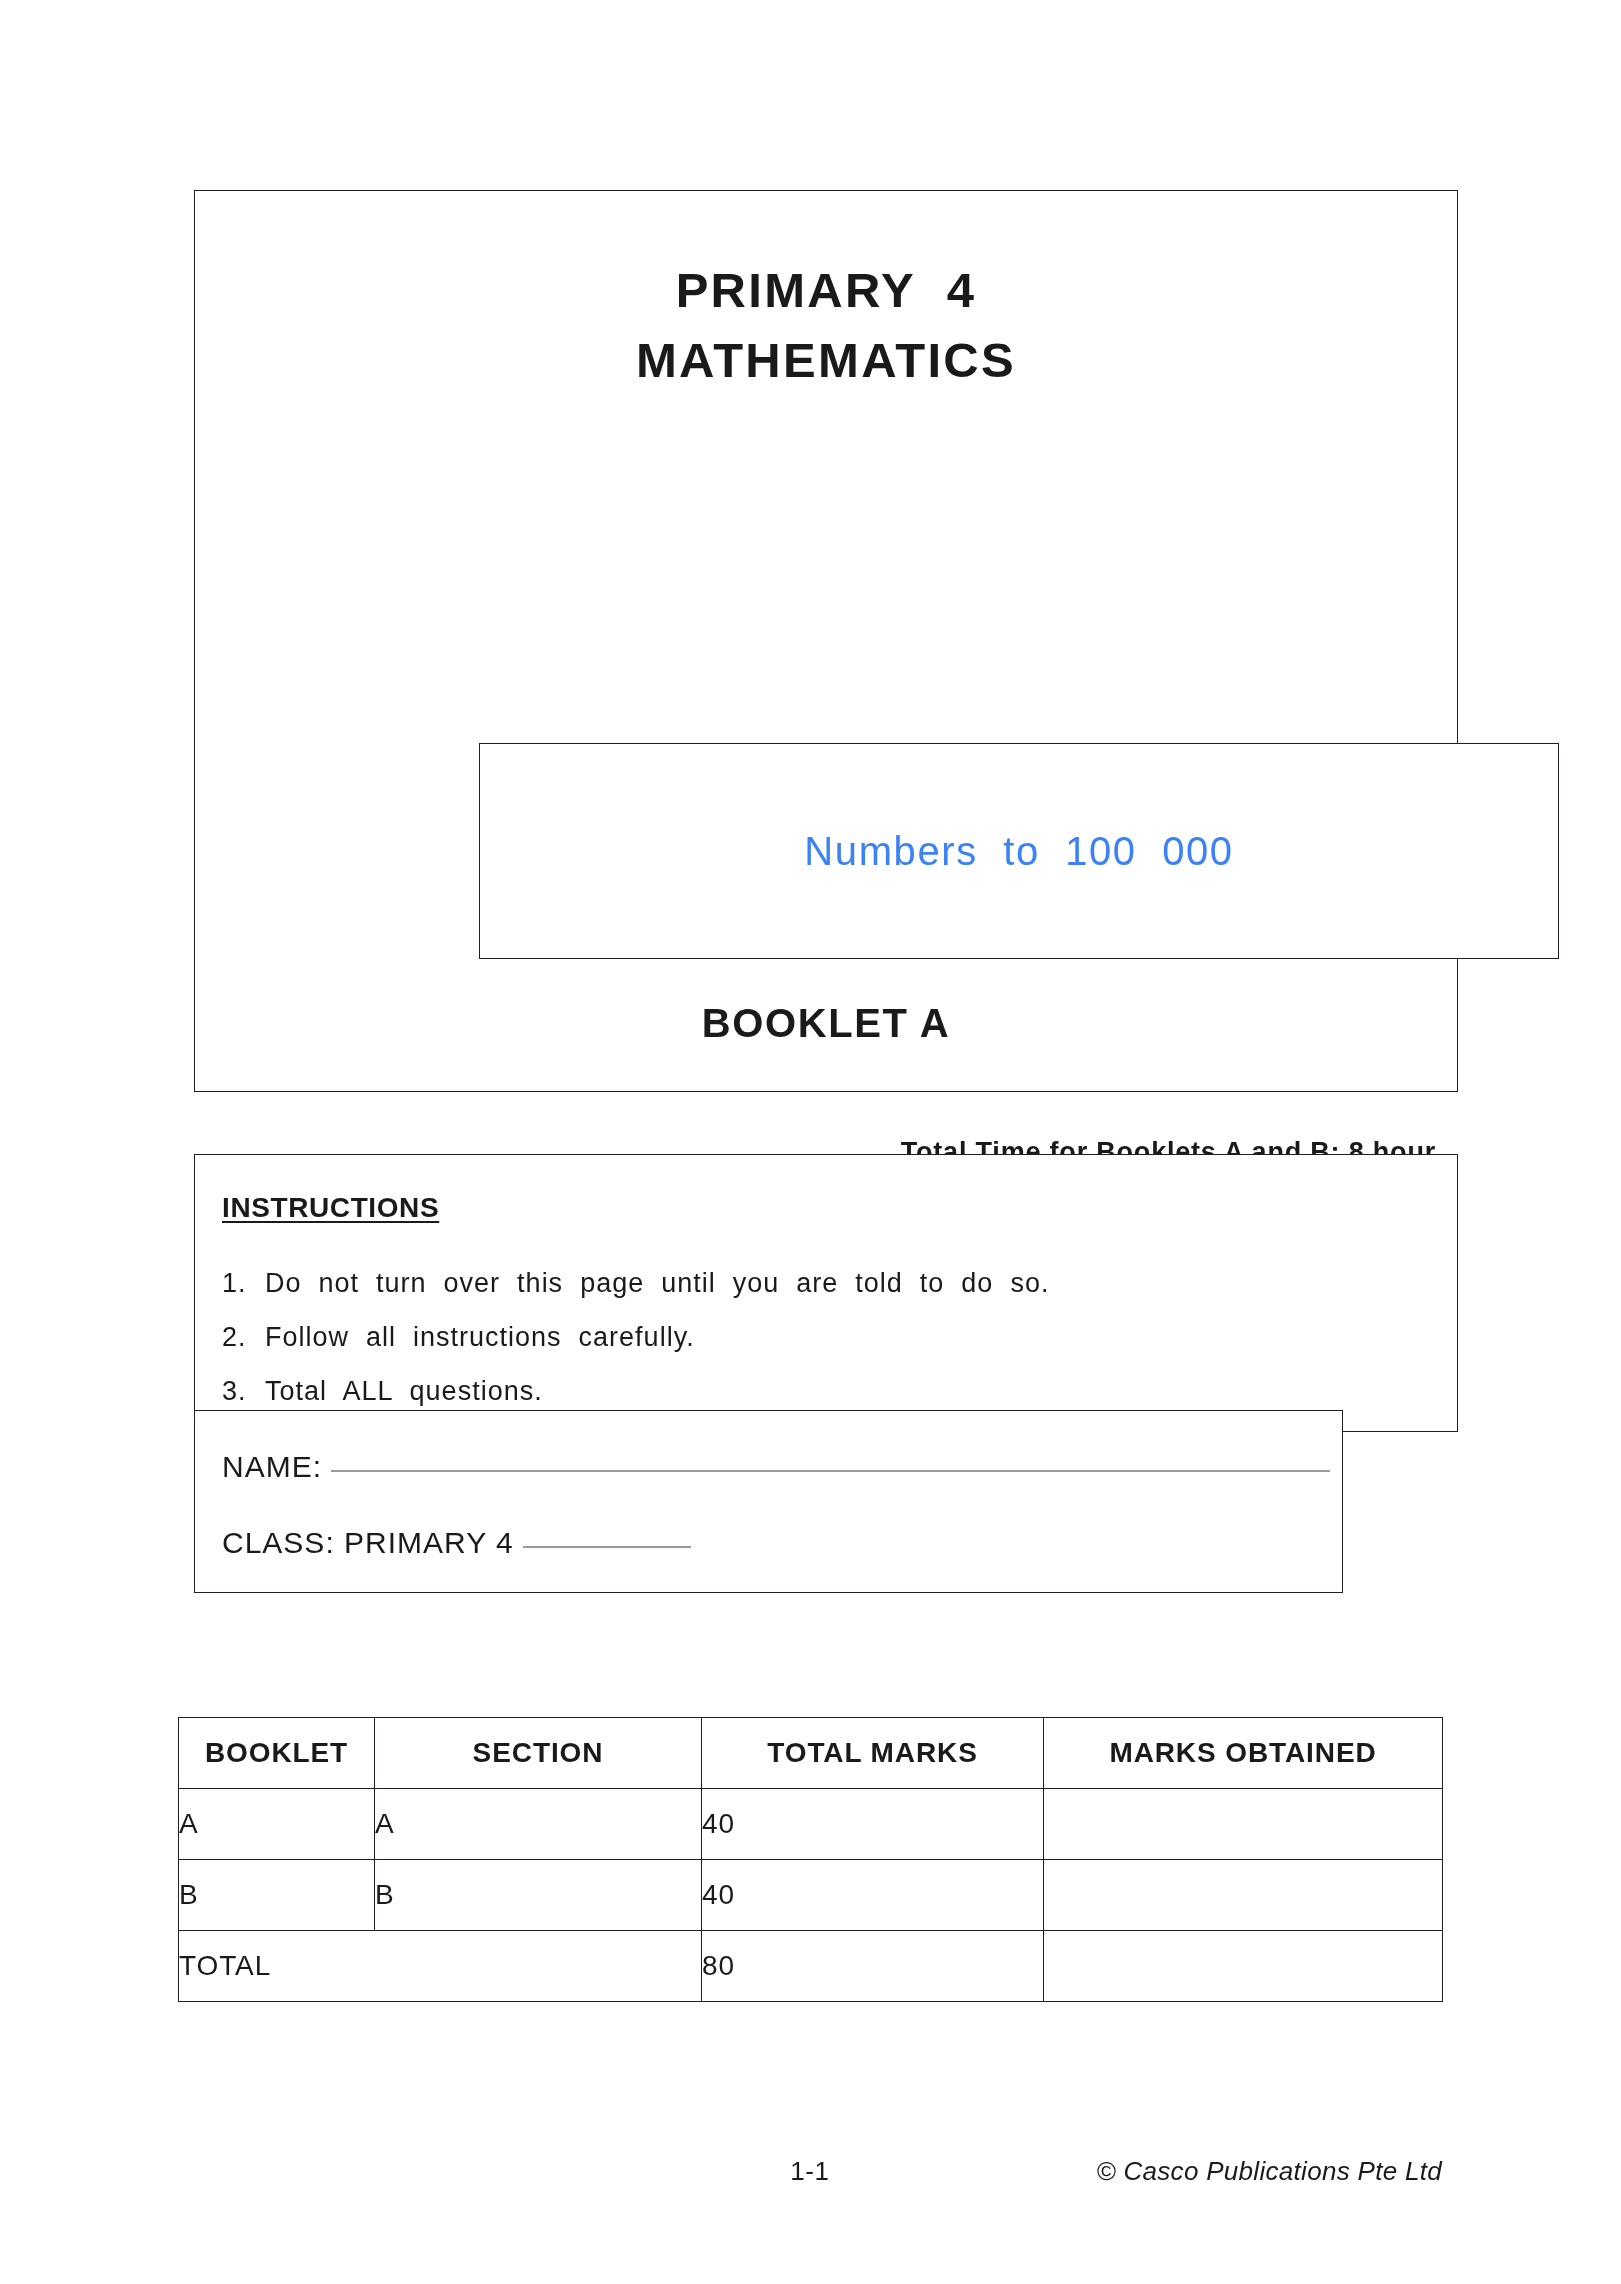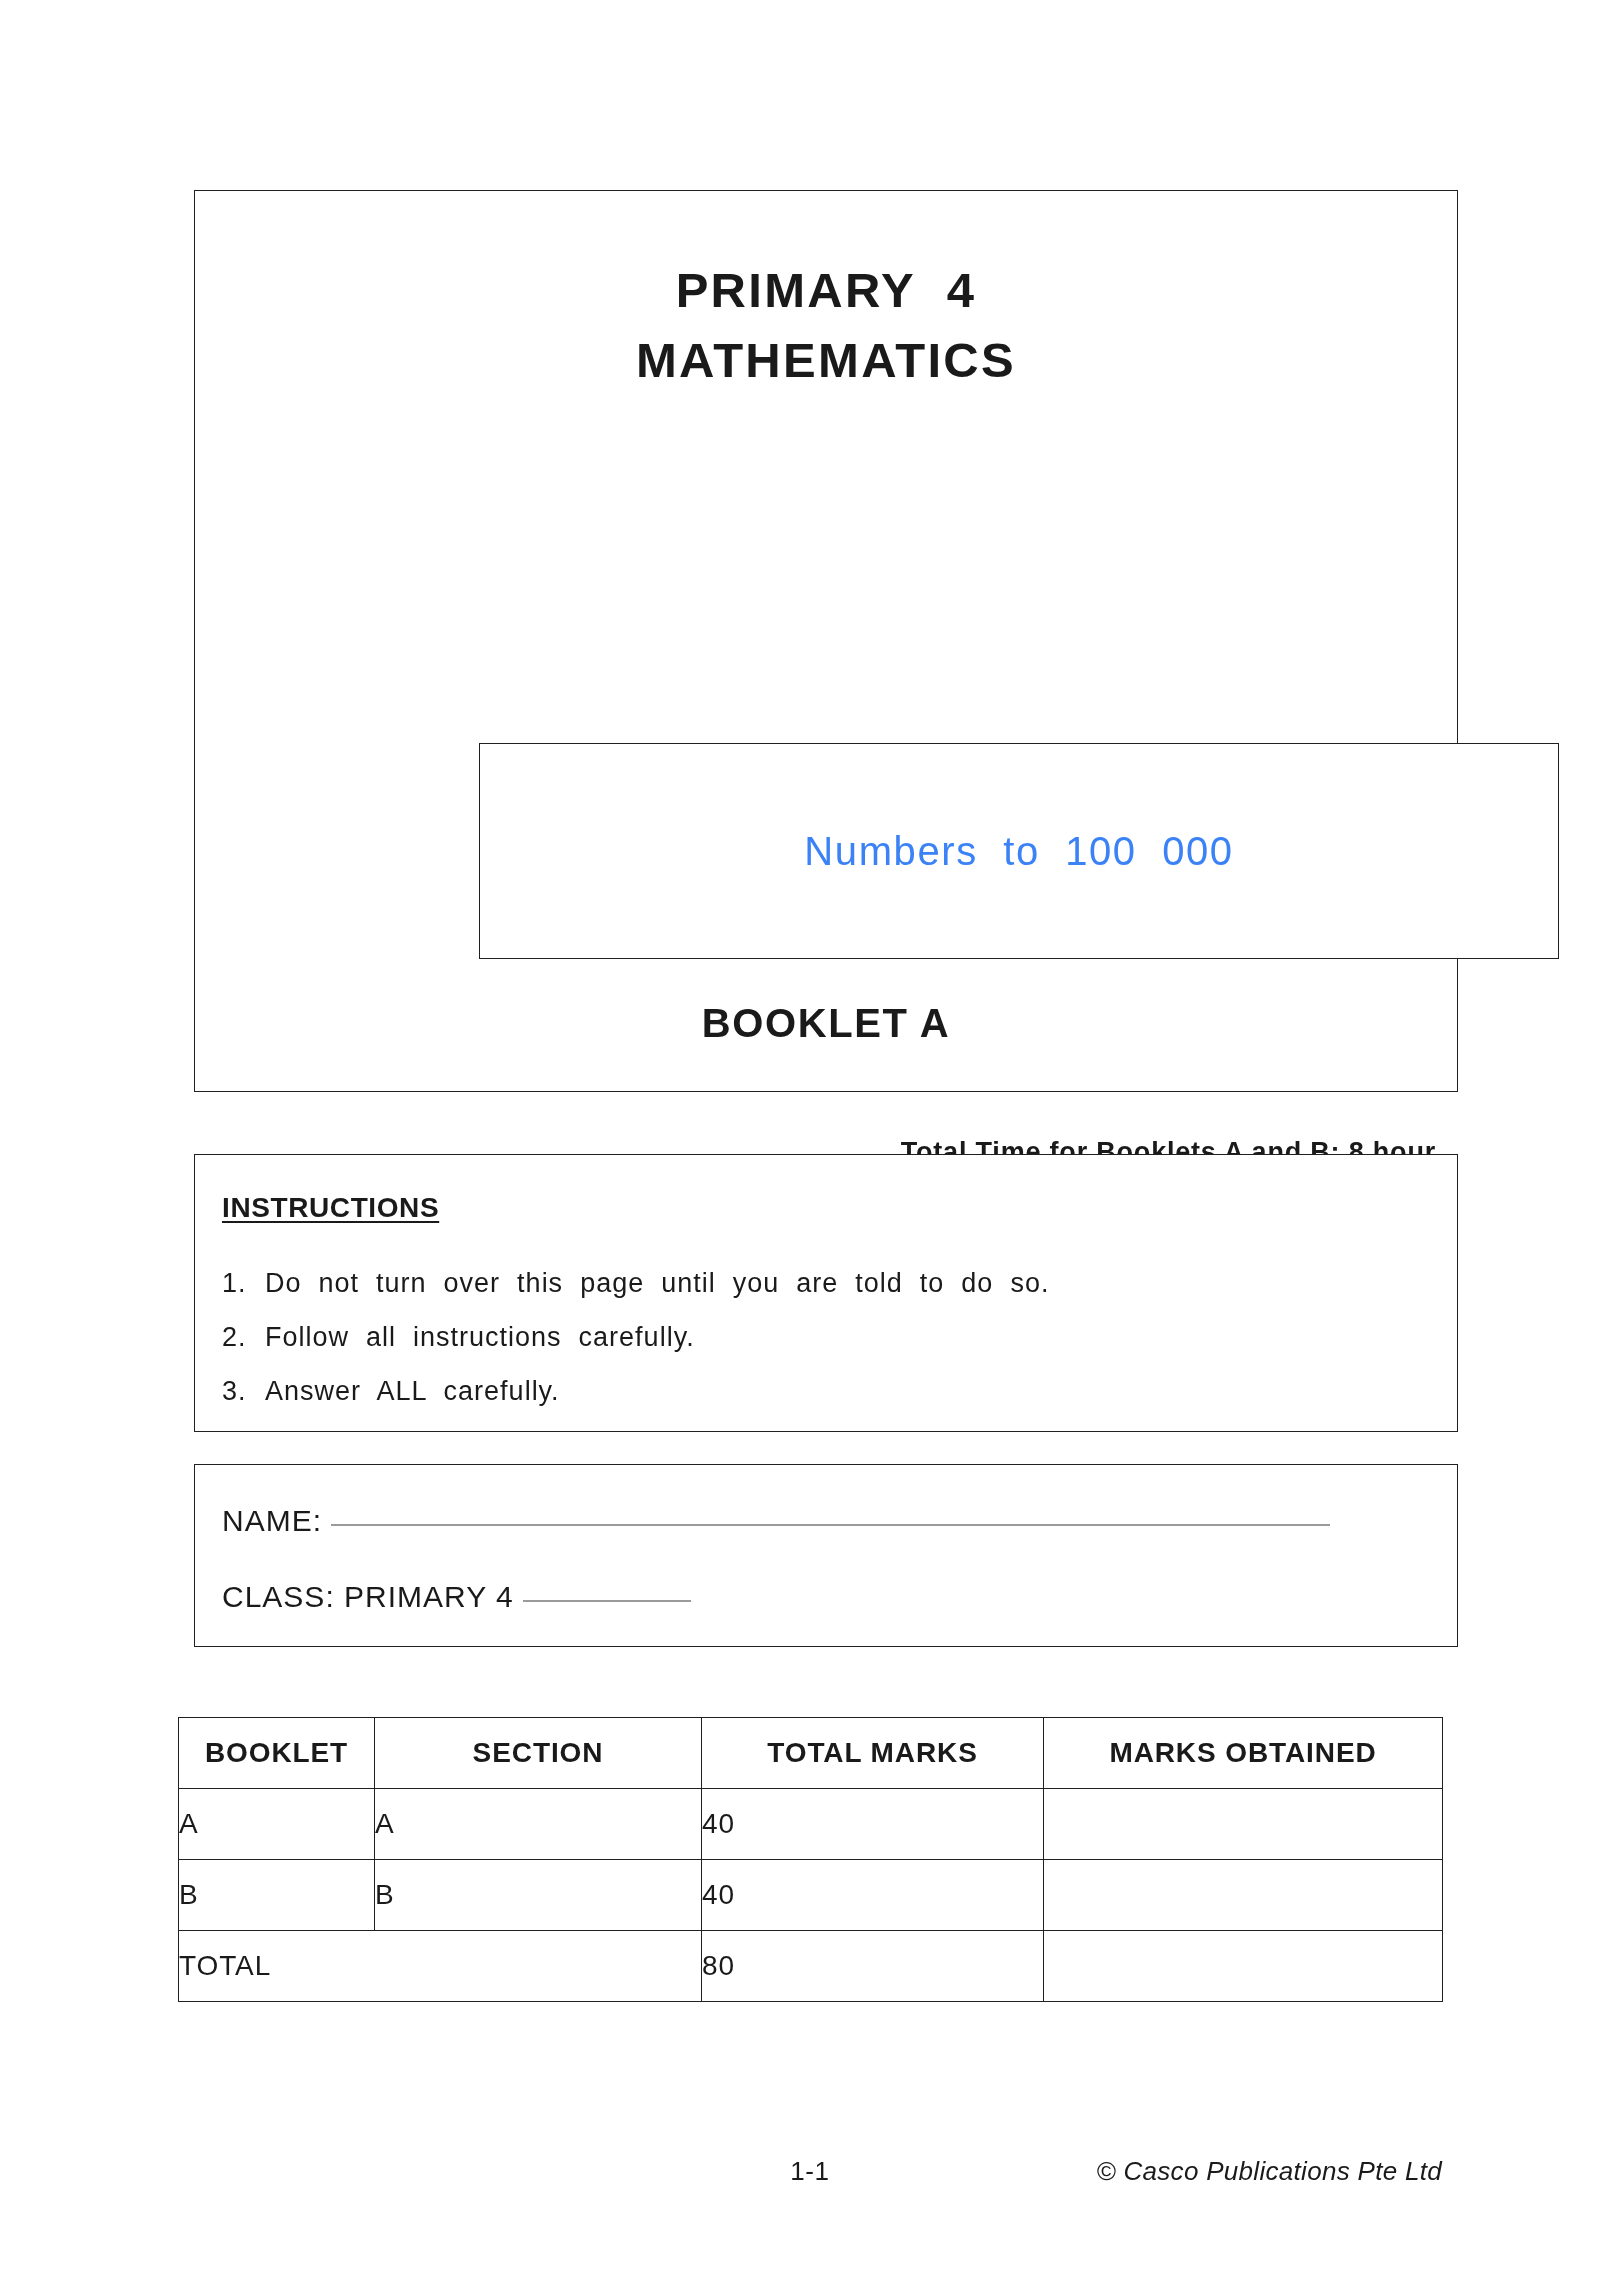--- a/index.html
+++ b/index.html
@@ -142,22 +142,22 @@
     width: 43px;
     flex: 0 0 43px;
   }
   .instruction-text {
     flex: 1 1 auto;
   }
 
   
   #name-box {
     left: 178px;
-    top: 1464px;
-    width: 1264px;
+    top: 1410px;
+    width: 1149px;
     height: 183px;
     text-align: center;
   }
   .field-row {
     position: absolute;
     display: flex;
     align-items: baseline;
     font-size: 30px;
     font-weight: normal;
     letter-spacing: 1px;
@@ -275,21 +275,21 @@
       <div class="instruction-item">
         <span class="instruction-num">1.</span>
         <span class="instruction-text">Do  not  turn  over  this  page  until  you  are  told  to  do  so.</span>
       </div>
       <div class="instruction-item">
         <span class="instruction-num">2.</span>
         <span class="instruction-text">Follow  all  instructions  carefully.</span>
       </div>
       <div class="instruction-item">
         <span class="instruction-num">3.</span>
-        <span class="instruction-text">Answer  ALL  carefully.</span>
+        <span class="instruction-text">Total  ALL  questions.</span>
       </div>
     </div>
   </div>
 
   <div class="box" id="name-box">
 
     <div class="field-row" id="name-row">
       <span>NAME:</span>
       <span class="fill-rule" id="name-rule"></span>
     </div>

